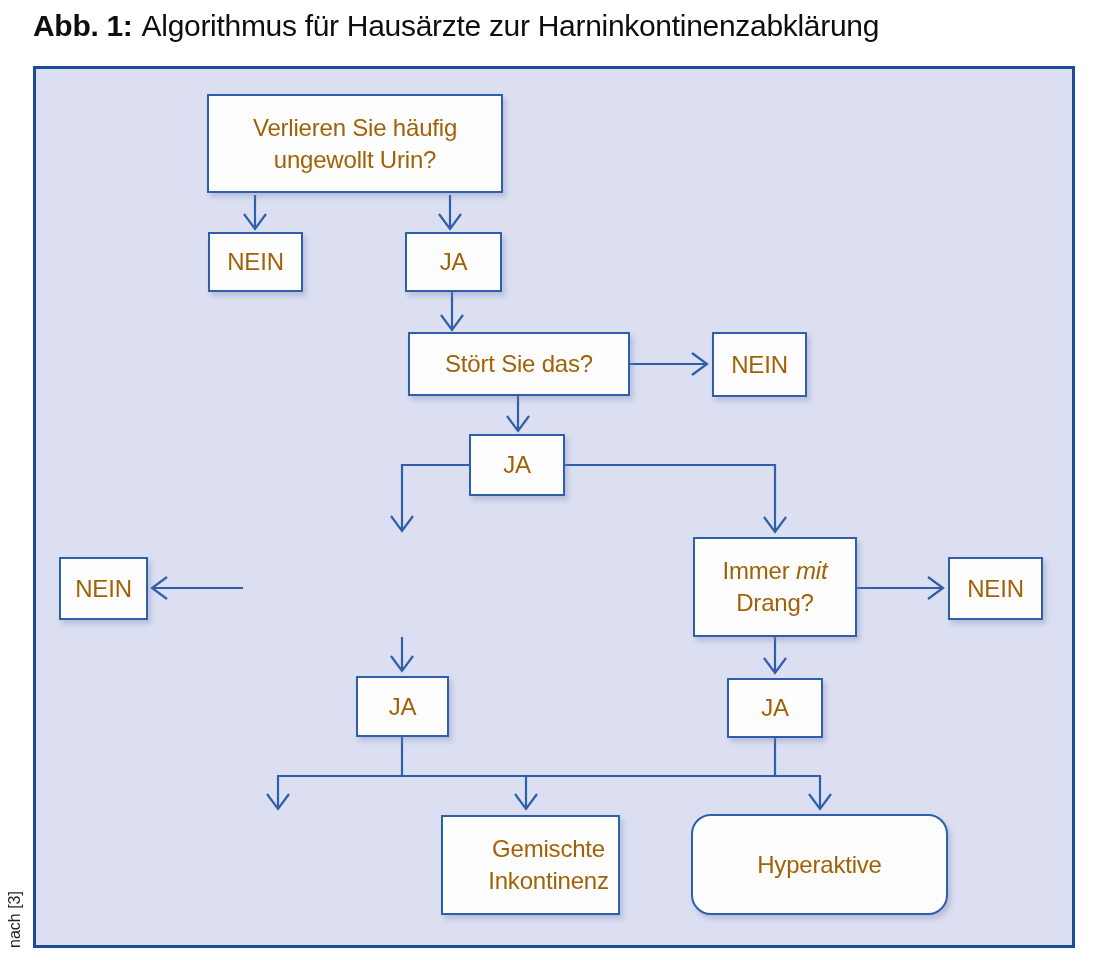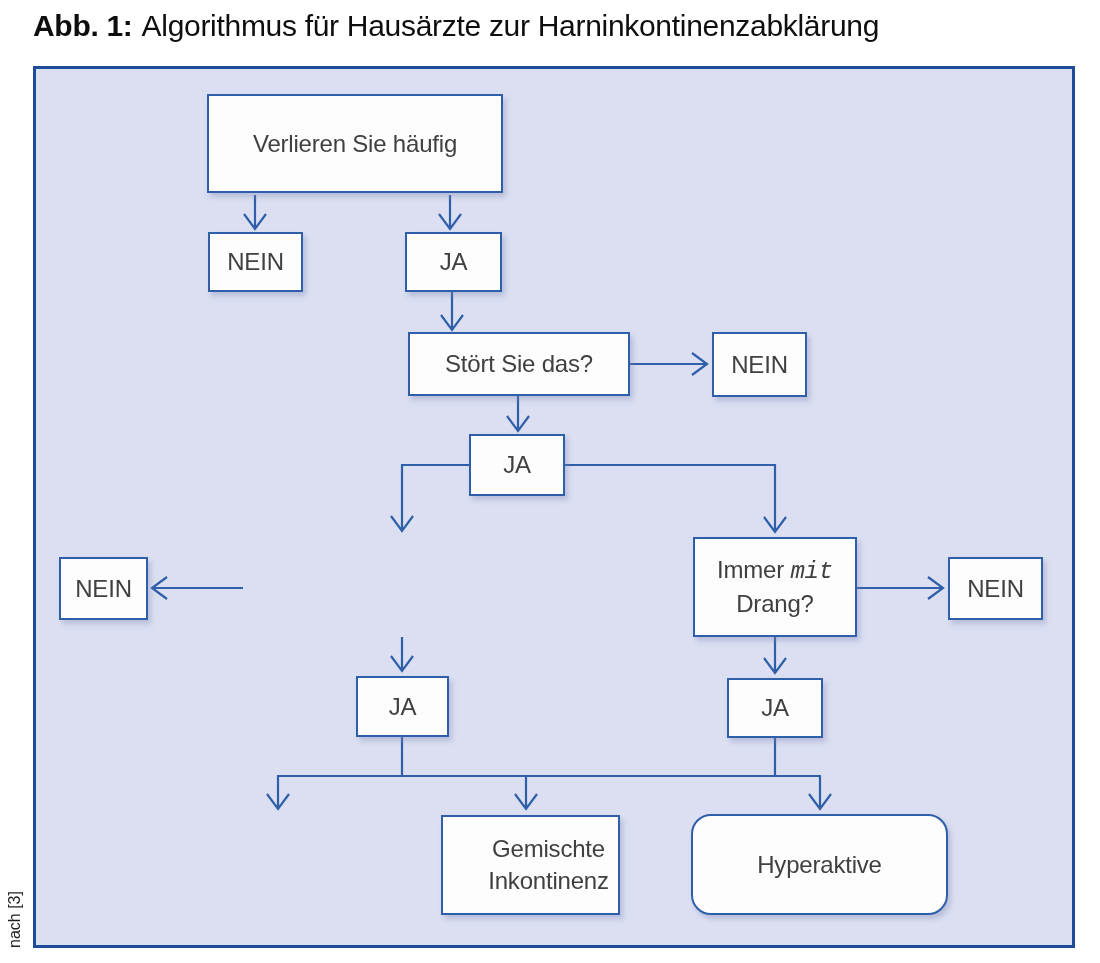--- a/index.html
+++ b/index.html
@@ -48,26 +48,26 @@
     box-sizing: border-box;
     background: #fdfdfe;
     border: 2px solid #2e5fa8;
     display: flex;
     flex-direction: column;
     align-items: center;
     justify-content: center;
     text-align: center;
     font-size: 24px;
     line-height: 1.32;
-    color: #404040;
+    color: #a16207;
     box-shadow: 3px 4px 5px rgba(128, 138, 185, 0.38);
     letter-spacing: -0.2px;
   }
   .node .line { display: block; }
-  .node em { font-style: italic; font-family: Liberation Mono, monospace; }
+  .node em { font-style: italic; }
   .source-note {
     position: absolute;
     left: 6px;
     top: 948px;
     transform: rotate(-90deg);
     transform-origin: 0 0;
     font-size: 16px;
     color: #222222;
     white-space: nowrap;
   }
@@ -98,20 +98,21 @@
     <path d="M402 737 V776"></path>
     <path d="M775 738 V776"></path>
     <path d="M277 776 H821"></path>
     <path d="M278 776 V809 M267 794 L278 809 L289 794"></path>
     <path d="M526 776 V809 M515 794 L526 809 L537 794"></path>
     <path d="M820 776 V809 M809 794 L820 809 L831 794"></path>
   </svg>
 
   <div class="node" style="left:207px; top:94px; width:296px; height:99px;">
     <span class="line">Verlieren Sie häufig</span>
+    <span class="line">ungewollt Urin?</span>
   </div>
 
   <div class="node" style="left:208px; top:232px; width:95px; height:60px;">
     <span class="line">NEIN</span>
   </div>
 
   <div class="node" style="left:405px; top:232px; width:97px; height:60px;">
     <span class="line">JA</span>
   </div>
 

